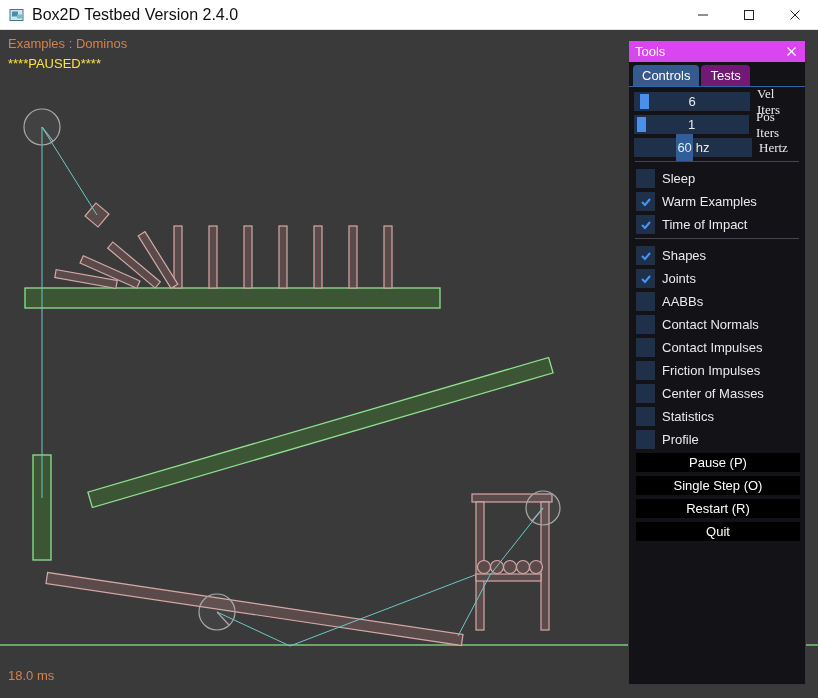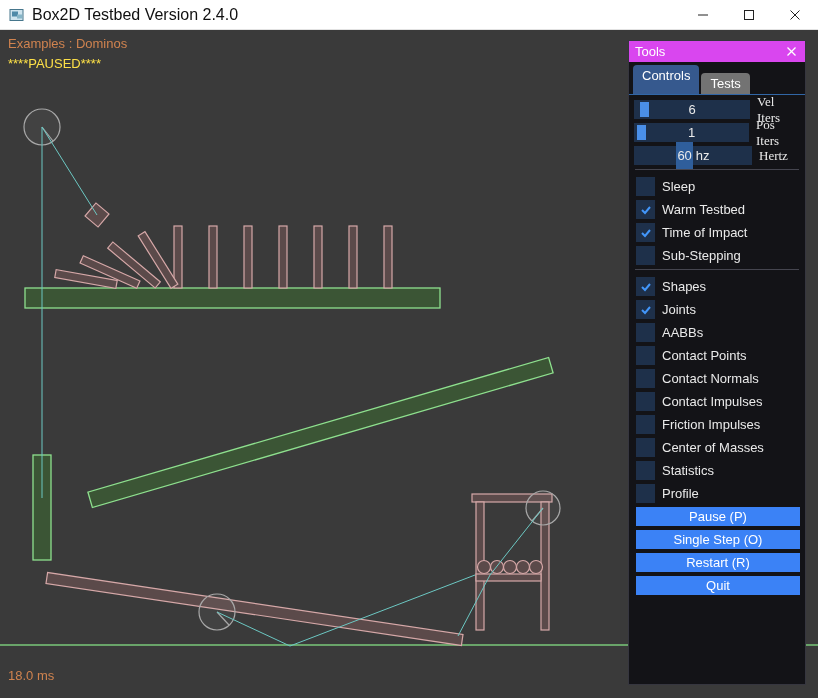--- a/index.html
+++ b/index.html
@@ -27,21 +27,21 @@
   .tools { position:absolute; left:628px; top:10px; width:178px; height:645px;
     background:#131317; border:1px solid #36363f; color:#eaeaea; font-size:13px;
     display:flex; flex-direction:column; }
   .tools-titlebar { height:21px; background:#d946ef; display:flex; align-items:center;
     padding:0 6px; flex:0 0 auto; }
   .tools-title { color:#fff; }
   .tools-close { margin-left:auto; width:16px; height:16px; display:flex; align-items:center; justify-content:center; }
   .tabbar { display:flex; gap:2px; padding:3px 4px 0 4px; border-bottom:1px solid #3166a6; flex:0 0 auto; }
   .tab { padding:3px 9px 3px 9px; border-radius:4px 4px 0 0; color:#fff; }
   .tab.active { background:#36598e; }
-  .tab.inactive { background:#737373;margin-top:8px; }
+  .tab.inactive { background:#701a75; }
   .content { padding:5px 5px 0 5px; flex:1 1 auto; }
 
   .slider-row { display:flex; align-items:center; height:19px; margin-bottom:4px; }
   .frame { position:relative; width:118px; height:19px; background:#1e304a;
     display:flex; align-items:center; justify-content:center; }
   .grab { position:absolute; top:2px; width:9px; height:15px; background:#4a8fe8; }
   .g0 { left:6px; } .g1 { left:3px; }
   .frame-text { position:relative; z-index:1; }
   .row-label { margin-left:7px;font-family:Liberation Serif, serif; }
   .hertz-sel { background:#2f5e9b; padding:6px 1px; }
@@ -49,21 +49,21 @@
 
   .check-row { display:flex; align-items:center; height:19px; margin-bottom:4px; }
   .checkbox { width:19px; height:19px; background:#1e304a; margin-left:2px;
     display:flex; align-items:center; justify-content:center; flex:0 0 auto; }
   .checkbox svg { display:none; }
   .checkbox.checked svg { display:block; }
   .check-label { margin-left:7px; white-space:nowrap; }
 
   .separator { height:1px; background:#45454f; margin:3px 1px 7px 1px; }
 
-  .tool-btn { display:block; width:164px; height:19px; margin:0 2px 4px 2px; background:#3b82f6;
+  .tool-btn { display:block; width:164px; height:19px; margin:0 2px 4px 2px; background:#000000;
     border:none; color:#ffffff; font-size:13px; font-family:"Liberation Sans", sans-serif; }
 </style>
 </head>
 <body>
 
 <div class="window">
 
   <div class="titlebar">
     <span class="app-icon">
       <svg width="16" height="16" viewBox="0 0 16 16">
@@ -219,34 +219,30 @@
         <div class="check-row">
           <span class="checkbox"></span>
           <span class="check-label">Sleep</span>
         </div>
         <div class="check-row">
           <span class="checkbox checked">
               <svg width="12" height="12" viewBox="0 0 12 12">
                 <polyline points="2,6 5,9 10,3" fill="none" stroke="#4296fa" stroke-width="2"></polyline>
               </svg>
             </span>
-          <span class="check-label">Warm Testbed</span>
+          <span class="check-label">Warm Examples</span>
         </div>
         <div class="check-row">
           <span class="checkbox checked">
               <svg width="12" height="12" viewBox="0 0 12 12">
                 <polyline points="2,6 5,9 10,3" fill="none" stroke="#4296fa" stroke-width="2"></polyline>
               </svg>
             </span>
           <span class="check-label">Time of Impact</span>
         </div>
-        <div class="check-row">
-          <span class="checkbox"></span>
-          <span class="check-label">Sub-Stepping</span>
-        </div>
 
         <div class="separator"></div>
 
         <div class="check-row">
           <span class="checkbox checked">
               <svg width="12" height="12" viewBox="0 0 12 12">
                 <polyline points="2,6 5,9 10,3" fill="none" stroke="#4296fa" stroke-width="2"></polyline>
               </svg>
             </span>
           <span class="check-label">Shapes</span>
@@ -255,24 +251,20 @@
           <span class="checkbox checked">
               <svg width="12" height="12" viewBox="0 0 12 12">
                 <polyline points="2,6 5,9 10,3" fill="none" stroke="#4296fa" stroke-width="2"></polyline>
               </svg>
             </span>
           <span class="check-label">Joints</span>
         </div>
         <div class="check-row">
           <span class="checkbox"></span>
           <span class="check-label">AABBs</span>
-        </div>
-        <div class="check-row">
-          <span class="checkbox"></span>
-          <span class="check-label">Contact Points</span>
         </div>
         <div class="check-row">
           <span class="checkbox"></span>
           <span class="check-label">Contact Normals</span>
         </div>
         <div class="check-row">
           <span class="checkbox"></span>
           <span class="check-label">Contact Impulses</span>
         </div>
         <div class="check-row">

